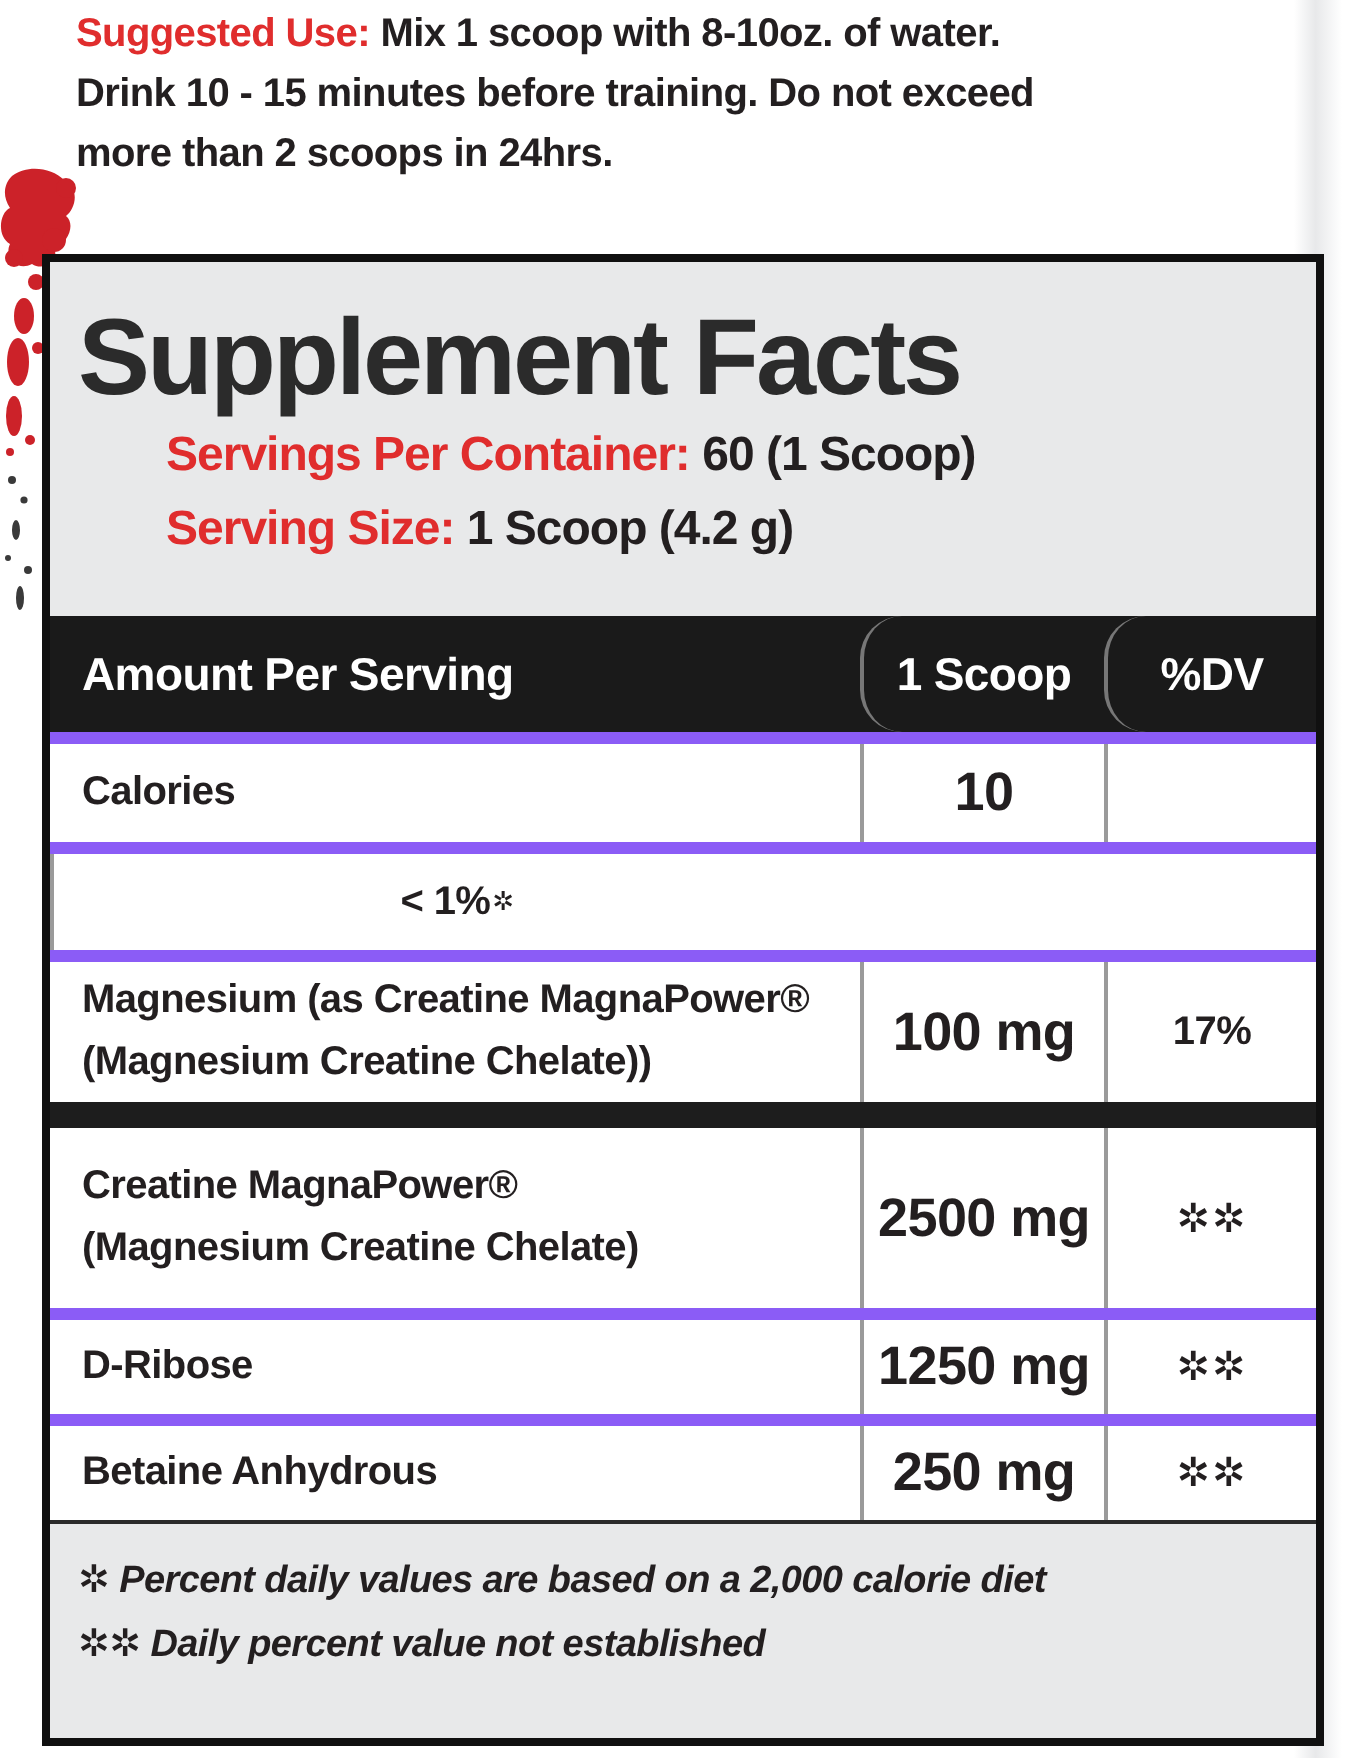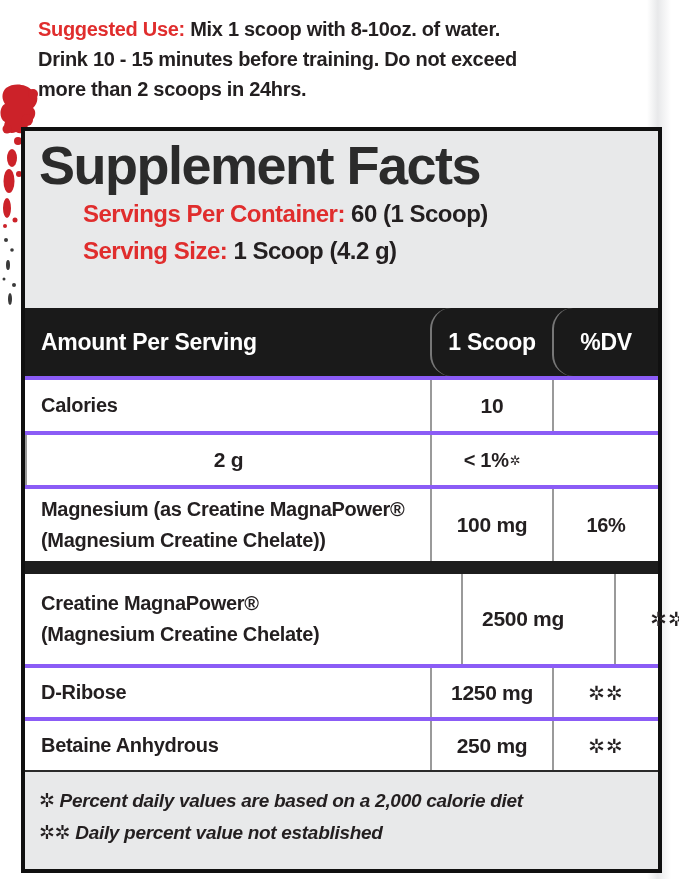--- a/index.html
+++ b/index.html
@@ -6,21 +6,21 @@
   html,body { width:679px; height:879px; background:#ffffff; overflow:hidden; }
   body {
     position:relative;
     font-family:"Liberation Sans","DejaVu Sans",sans-serif;
     color:#231f20;
     letter-spacing:-0.3px;
   }
 
   
   .suggested-use {
-    position:absolute; left:38px; top:14px; width:600px;
+    position:absolute; left:38px; top:2px; width:600px;
     font-size:20px; font-weight:700; line-height:30px;
   }
   .red { color:#e02d2d; }
 
   
   .splatter { position:absolute; left:0; top:80px; z-index:1; }
 
   
   .photo-shade {
     position:absolute; top:0; right:8px; width:24px; height:100%; z-index:0;
@@ -28,38 +28,38 @@
   }
 
   
   .panel {
     position:absolute; left:21px; top:127px; width:641px; height:746px;
     background:#e8e9ea; border:4px solid #101010; z-index:2;
     display:flex; flex-direction:column;
   }
   .panel-head { height:177px; padding:0 14px; overflow:hidden; }
   .panel-title {
-    margin-top:4px; font-size:54px; line-height:60px; font-weight:800;
+    margin-top:18px; font-size:54px; line-height:60px; font-weight:800;
     color:#2b2b2b; letter-spacing:-1.5px; white-space:nowrap;
   }
   .serving-line { font-size:24px; font-weight:700; line-height:37px; letter-spacing:-0.5px; white-space:nowrap;margin-left:44px; }
 
   
   .facts-table { width:100%; background:#ffffff; }
   .t-row { display:grid; grid-template-columns:405px 122px 106px; align-items:center; }
   .t-row > .cell { height:100%; display:flex; align-items:center; }
   .cell.c-name { padding-left:16px; font-size:20px; font-weight:700; white-space:pre-line; line-height:31px; }
-  .cell.c-amt  { justify-content:center; font-size:21px; font-weight:700; border-left:2px solid #9a9a9a; }
+  .cell.c-amt  { justify-content:center; font-size:27px; font-weight:700; border-left:2px solid #9a9a9a; }
   .cell.c-dv   { justify-content:center; font-size:20px; font-weight:700; border-left:2px solid #9a9a9a; }
-  .t-header { height:68px; background:#1a1a1a; color:#ffffff; }
+  .t-header { height:58px; background:#1a1a1a; color:#ffffff; }
   .t-header .cell.c-name { font-size:23px; }
   .t-header .cell.c-amt, .t-header .cell.c-dv { font-size:23px; border-left-color:#777;border-radius:21px; }
-  .t-body-row { border-top:4px solid #8b5cf6; background:#ffffff; }
+  .t-body-row { border-top:6px solid #8b5cf6; background:#ffffff; }
   .t-body-row:first-of-type { border-top:none; }
-  .h55 { height:55px; } .h54 { height:54px; } .h92 { height:76px; } .h90 { height:90px;gap:31px; } .h53 { height:53px;text-align:right; }
+  .h55 { height:55px; } .h54 { height:54px; } .h92 { height:76px; } .h90 { height:90px; } .h53 { height:53px;text-align:right; }
   .thick-divider { height:13px; background:#1d1d1d; }
   .stars { font-size:16px; letter-spacing:1px; }
   .sup-star { font-size:13px; vertical-align:super; margin-left:1px; }
 
   
   .foot {
     flex:1; background:#e8e9ea; border-top:2px solid #2b2b2b;
     padding:13px 14px 0 14px; font-size:19px; font-weight:700; line-height:32px;font-style:italic;
   }
 </style>
@@ -113,32 +113,31 @@
       <div class="cell c-dv">%DV</div>
     </div>
 
     <div class="t-row t-body-row h55">
       <div class="cell c-name">Calories</div>
       <div class="cell c-amt">10</div>
       <div class="cell c-dv"></div>
     </div>
 
     <div class="t-row t-body-row h54">
-      <div class="cell c-amt">2 g</div>
       <div class="cell c-dv">
           <span>&lt; 1%</span>
           <span class="sup-star">✲</span>
         </div>
     </div>
 
     <div class="t-row t-body-row h92">
       <div class="cell c-name">Magnesium (as Creatine MagnaPower®
 (Magnesium Creatine Chelate))</div>
       <div class="cell c-amt">100 mg</div>
-      <div class="cell c-dv">16%</div>
+      <div class="cell c-dv">17%</div>
     </div>
 
     <div class="thick-divider"></div>
 
     <div class="t-row t-body-row h90" style="border-top:none;">
       <div class="cell c-name">Creatine MagnaPower®
 (Magnesium Creatine Chelate)</div>
       <div class="cell c-amt">2500 mg</div>
       <div class="cell c-dv stars">✲✲</div>
     </div>

